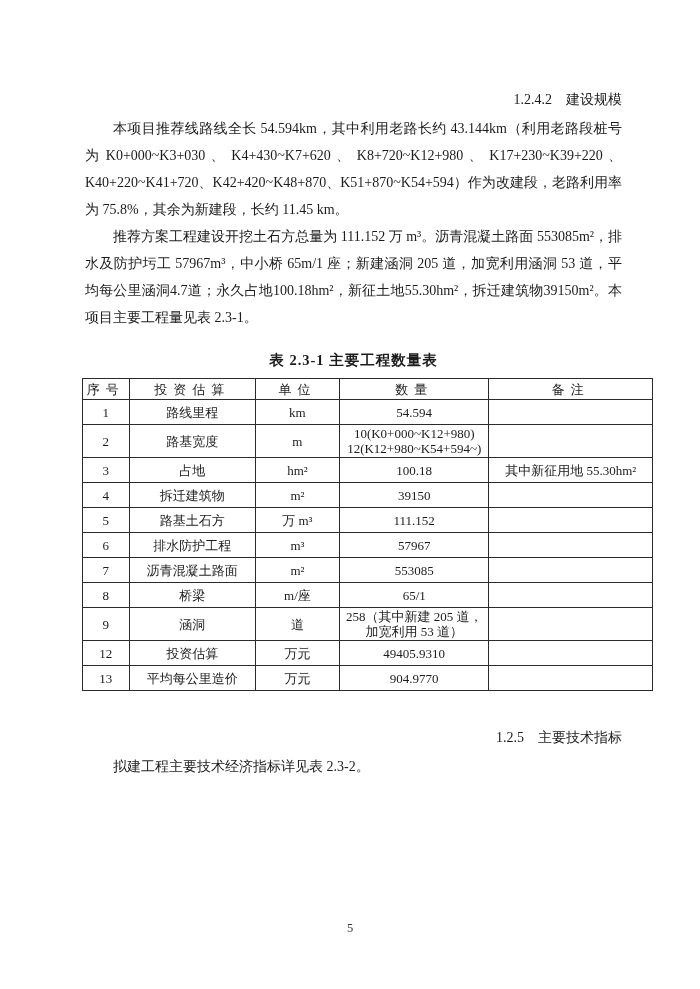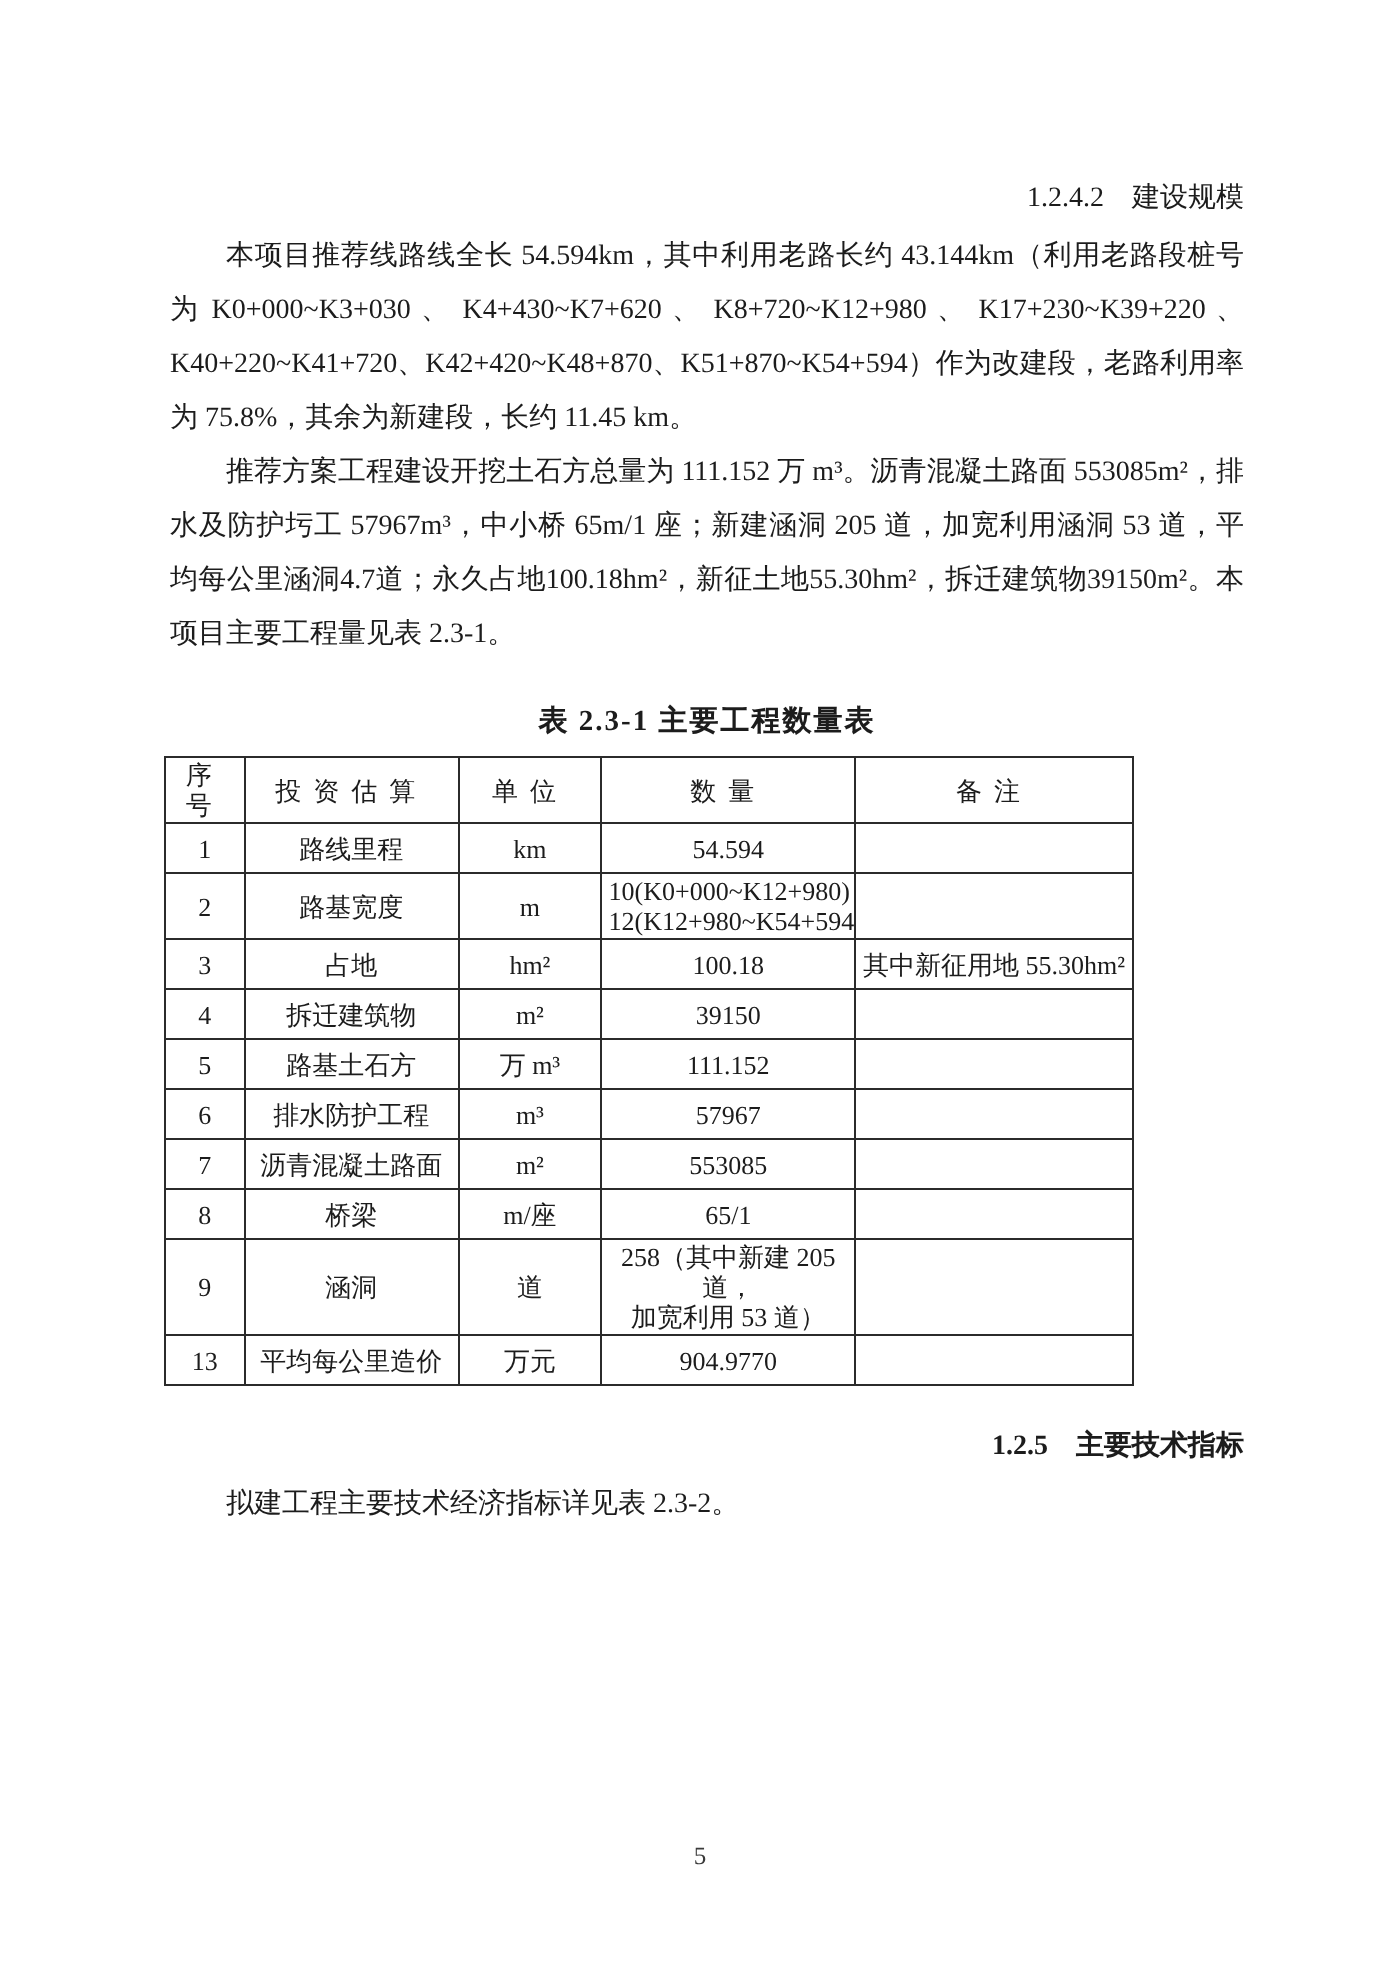--- a/index.html
+++ b/index.html
@@ -40,21 +40,21 @@
     margin-right: 14px;
   }
   .table-title {
     text-align: center;
     font-weight: bold;
     font-size: 14.5px;
     margin: 20px 0 8px 0;
     letter-spacing: 1px;
   }
   table.quantity-table {
-    width: 485px;
+    width: 571px;
     margin-left: -3px;
     border-collapse: collapse;
     table-layout: fixed;
     font-size: 13px;
   }
   table.quantity-table th,
   table.quantity-table td {
     border: 1px solid #2b2b2b;
     text-align: center;
     vertical-align: middle;
@@ -174,30 +174,37 @@
         </tr>
         <tr>
           <td>9</td>
           <td>涵洞</td>
           <td>道</td>
           <td>258（其中新建 205 道，
 加宽利用 53 道）</td>
           <td></td>
         </tr>
         <tr>
+          <td>12</td>
+          <td>投资估算</td>
+          <td>万元</td>
+          <td>49405.9310</td>
+          <td></td>
+        </tr>
+        <tr>
           <td>13</td>
           <td>平均每公里造价</td>
           <td>万元</td>
           <td>904.9770</td>
           <td></td>
         </tr>
       </tbody>
   </table>
 
-  <div class="section-heading" style="margin-top:17px;font-weight:bold;">
+  <div class="section-heading" style="margin-top:33px;">
     <span class="sec-no">1.2.5</span><span>主要技术指标</span>
   </div>
 
   <p class="body-text indent">拟建工程主要技术经济指标详见表 2.3-2。</p>
 
 </div>
 
 <div class="footer-page-number">5</div>
 
 </body></html>

